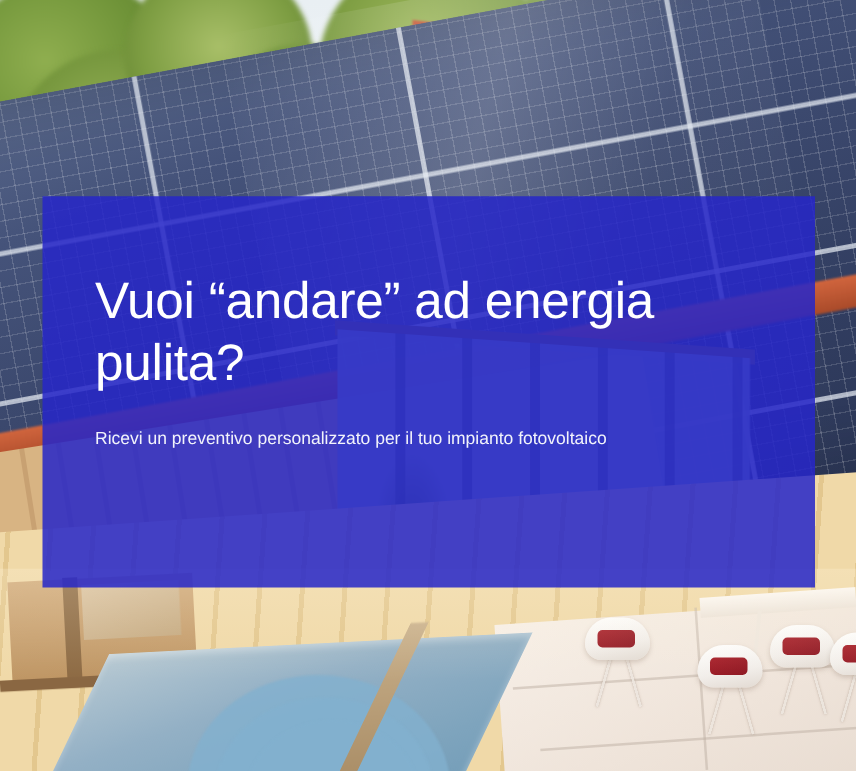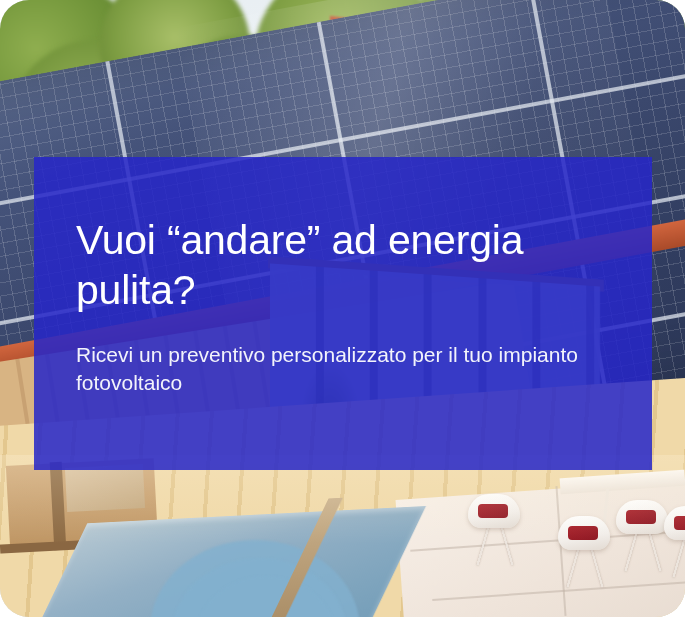--- a/index.html
+++ b/index.html
@@ -10,21 +10,20 @@
   body {
     font-family: "Liberation Sans", sans-serif;
   }
 
   .hero {
     position: relative;
     width: 685px;
     height: 617px;
     overflow: hidden;
     background: #cfd6dd;
-    border-radius: 29px;
   }
 
   
   .photo {
     position: absolute;
     inset: 0;
     overflow: hidden;
   }
 
   
@@ -371,21 +370,21 @@
     font-weight: 400;
     line-height: 1.22;
     letter-spacing: -0.2px;
     max-width: 540px;
   }
 
   .subhead {
     margin: 26px 0 0 0;
     color: #f2f3fb;
     font-family: "Liberation Sans", sans-serif;
-    font-size: 21px;
+    font-size: 14px;
     font-weight: 400;
     line-height: 1.32;
     max-width: 520px;
   }
 </style>
 </head>
 <body>
 
 <div class="hero">
 

